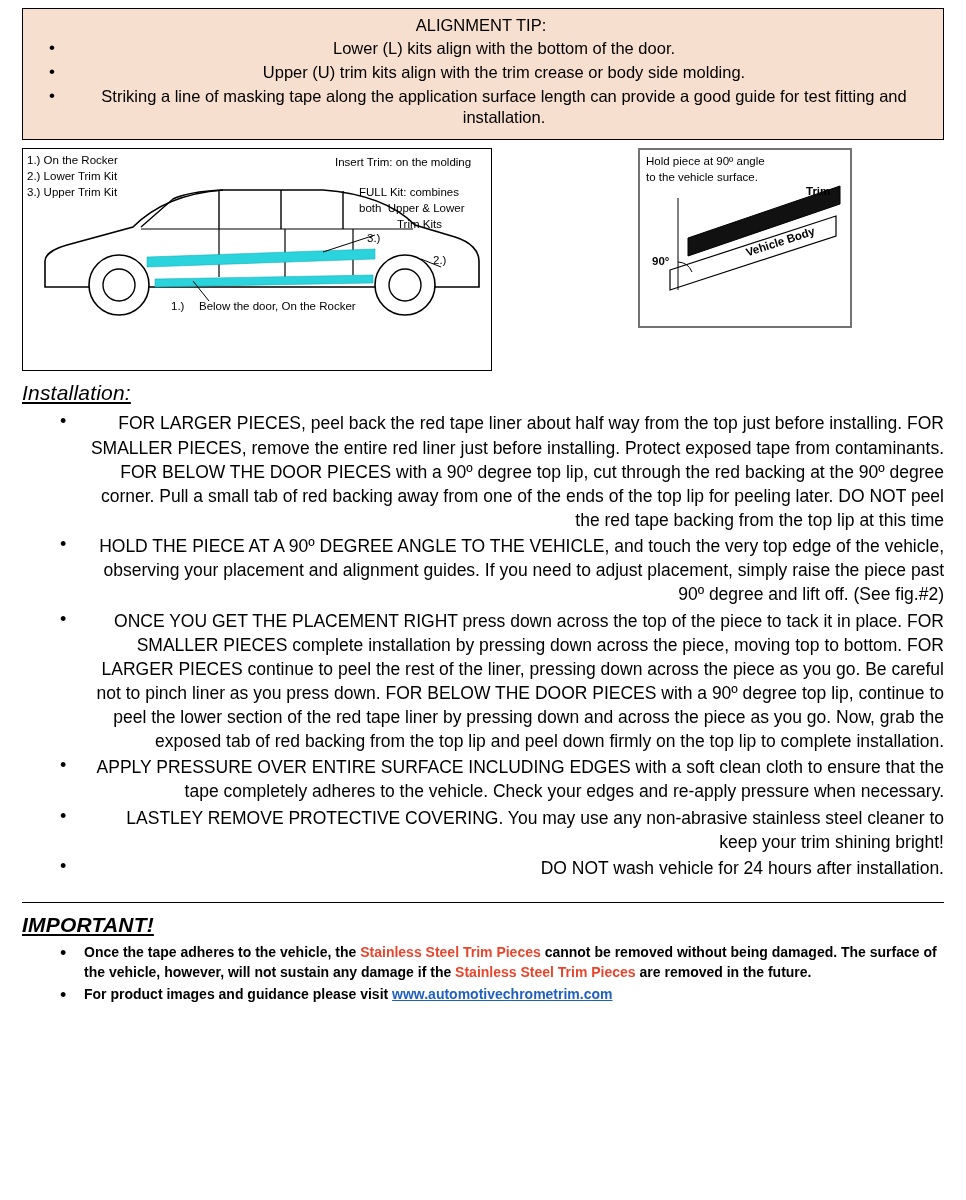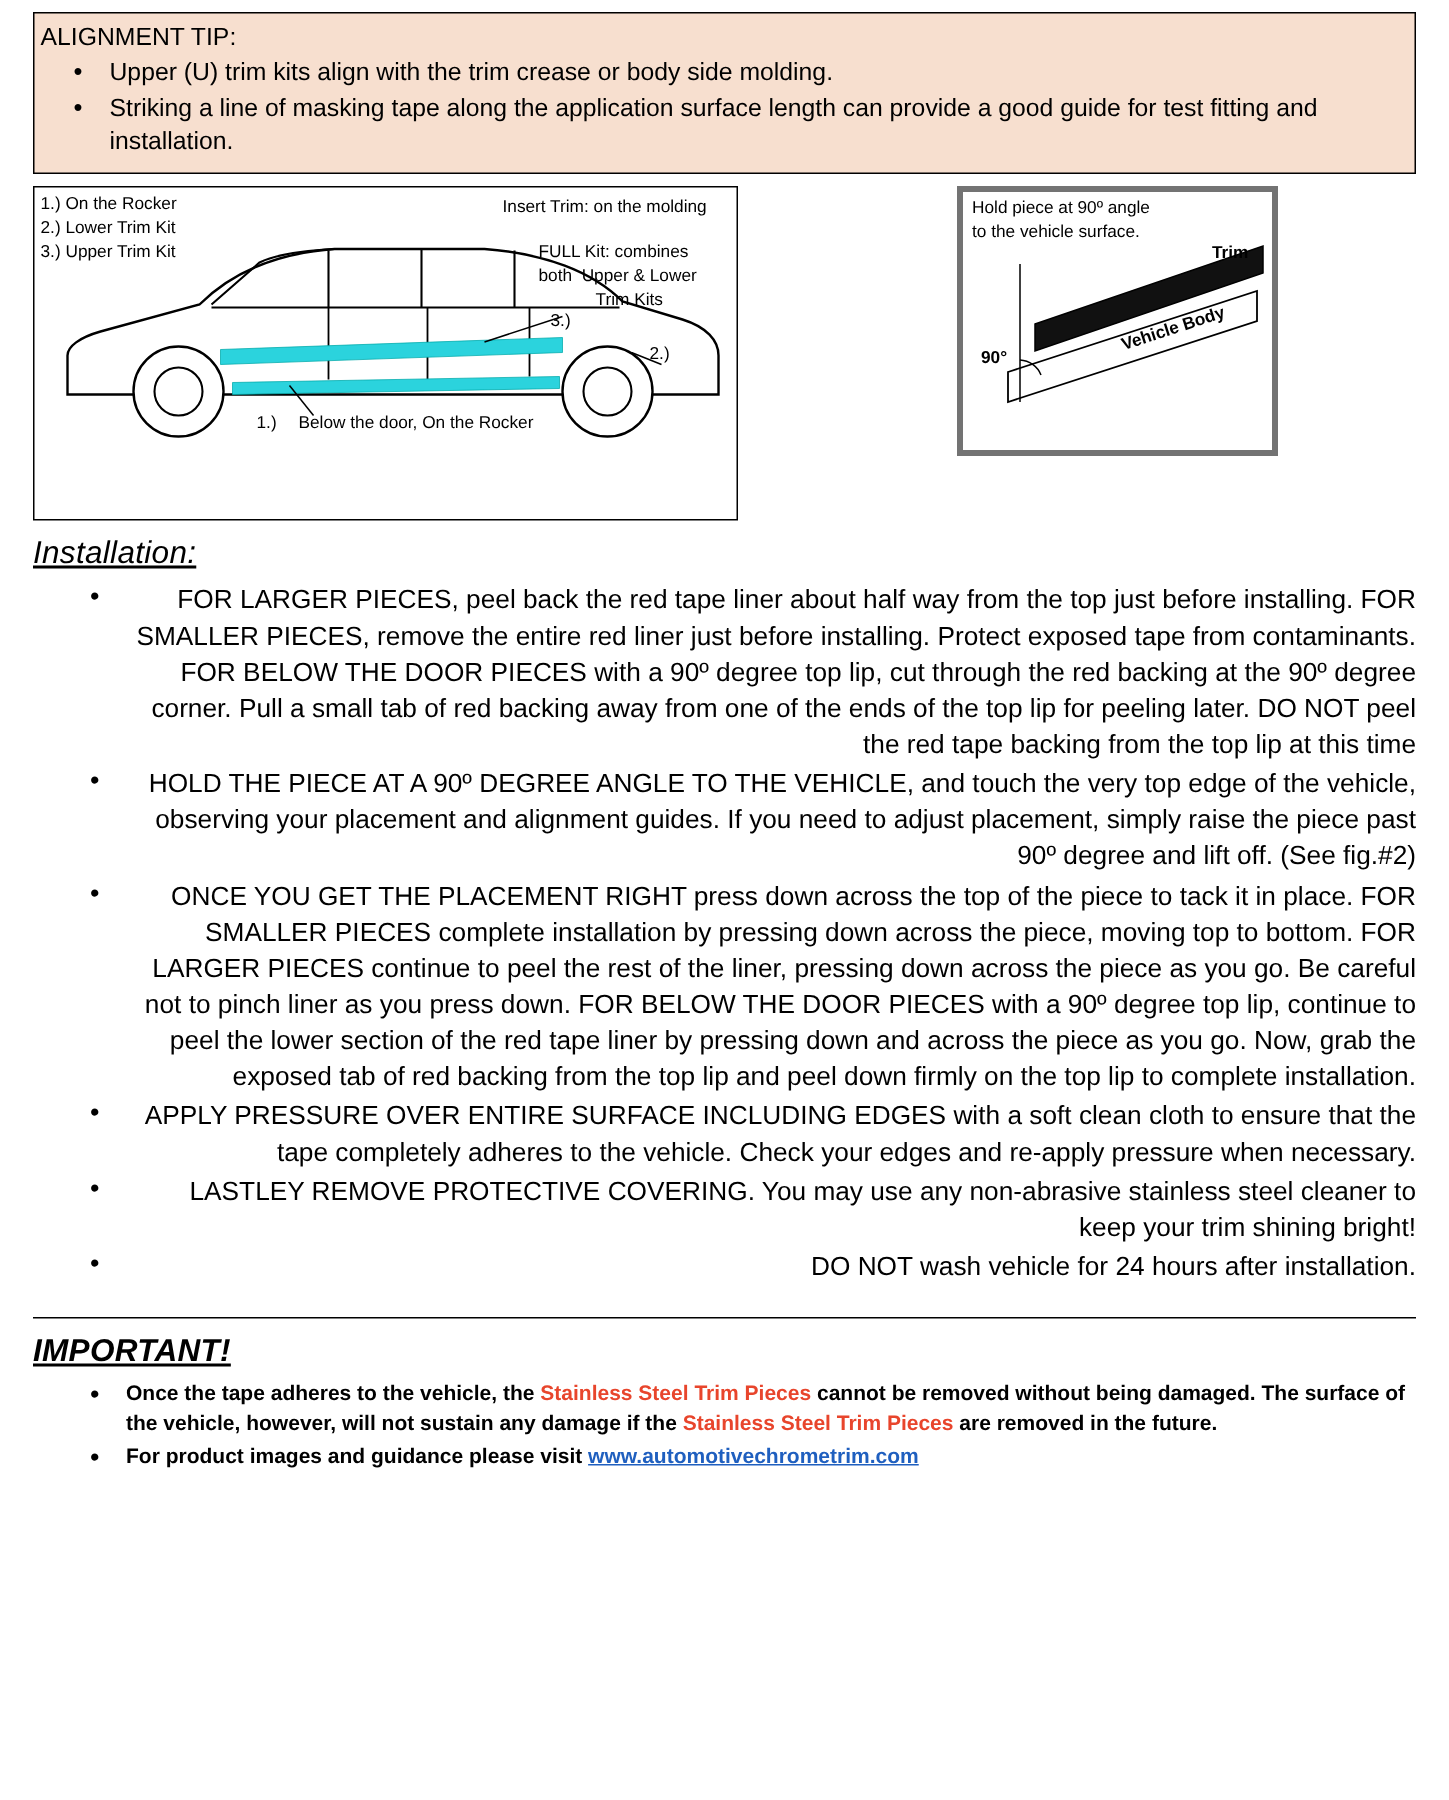--- a/index.html
+++ b/index.html
@@ -19,20 +19,21 @@
     padding: 4px 22px 10px 22px;
     position: relative;
   }
 
   
   .tip-box {
     border: 1px solid #000;
     background: #f7dfcf;
     padding: 6px 8px 8px 2px;
     margin: 4px 0 0 0;
+    text-align: center;
   }
   .tip-title {
     font-size: 16.5px;
     line-height: 1.25;
     margin: 0 0 2px 2px;
   }
   ul.tip-list {
     margin: 0;
     padding-left: 46px;
     list-style: none;
@@ -61,21 +62,21 @@
   }
   .fig-left {
     border: 1px solid #000;
     width: 470px;
     height: 223px;
     position: relative;
     background: #fff;
     overflow: hidden;
   }
   .fig-right {
-    border: 4px solid #737373;
+    border: 2px solid #737373;
     width: 214px;
     height: 180px;
     margin-left: 140px;
     position: relative;
     background: #fff;
     overflow: hidden;
   }
   .fig-left svg, .fig-right svg { display: block; }
   .fig-cap {
     position: absolute;
@@ -156,20 +157,21 @@
   }
 </style>
 </head>
 <body>
 
 <div class="page">
 
   <div class="tip-box">
     <div class="tip-title">ALIGNMENT TIP:</div>
     <ul class="tip-list">
+      <li>Lower (L) kits align with the bottom of the door.</li>
       <li>Upper (U) trim kits align with the trim crease or body side molding.</li>
       <li>Striking a line of masking tape along the application surface length can provide a good guide for test fitting and installation.</li>
     </ul>
   </div>
 
   <div class="figures">
 
     <div class="fig-left">
       <svg width="468" height="178" viewBox="0 0 468 178">
 

